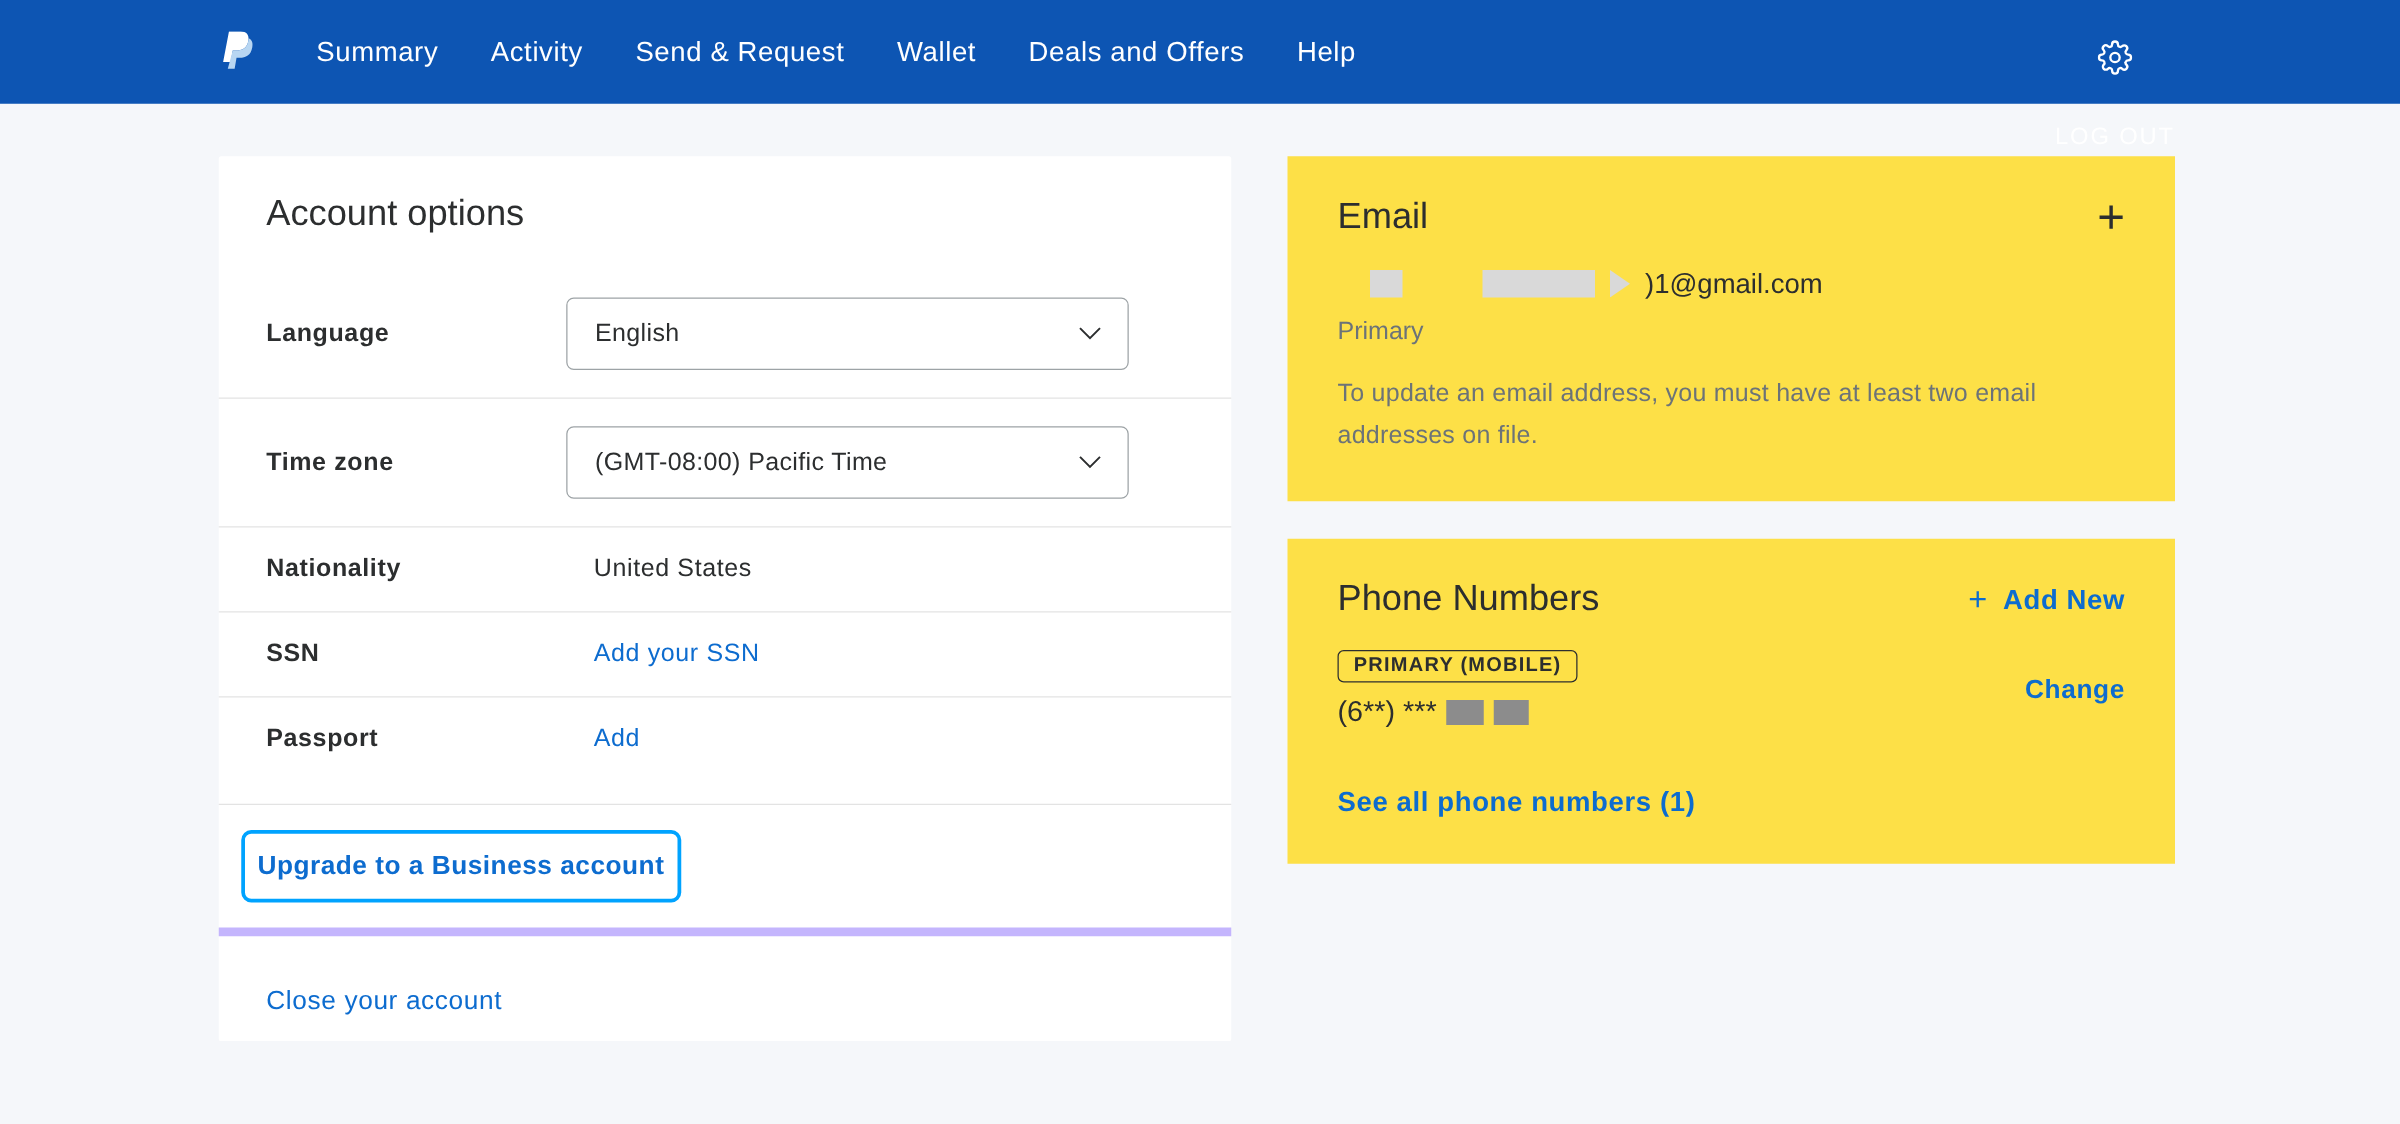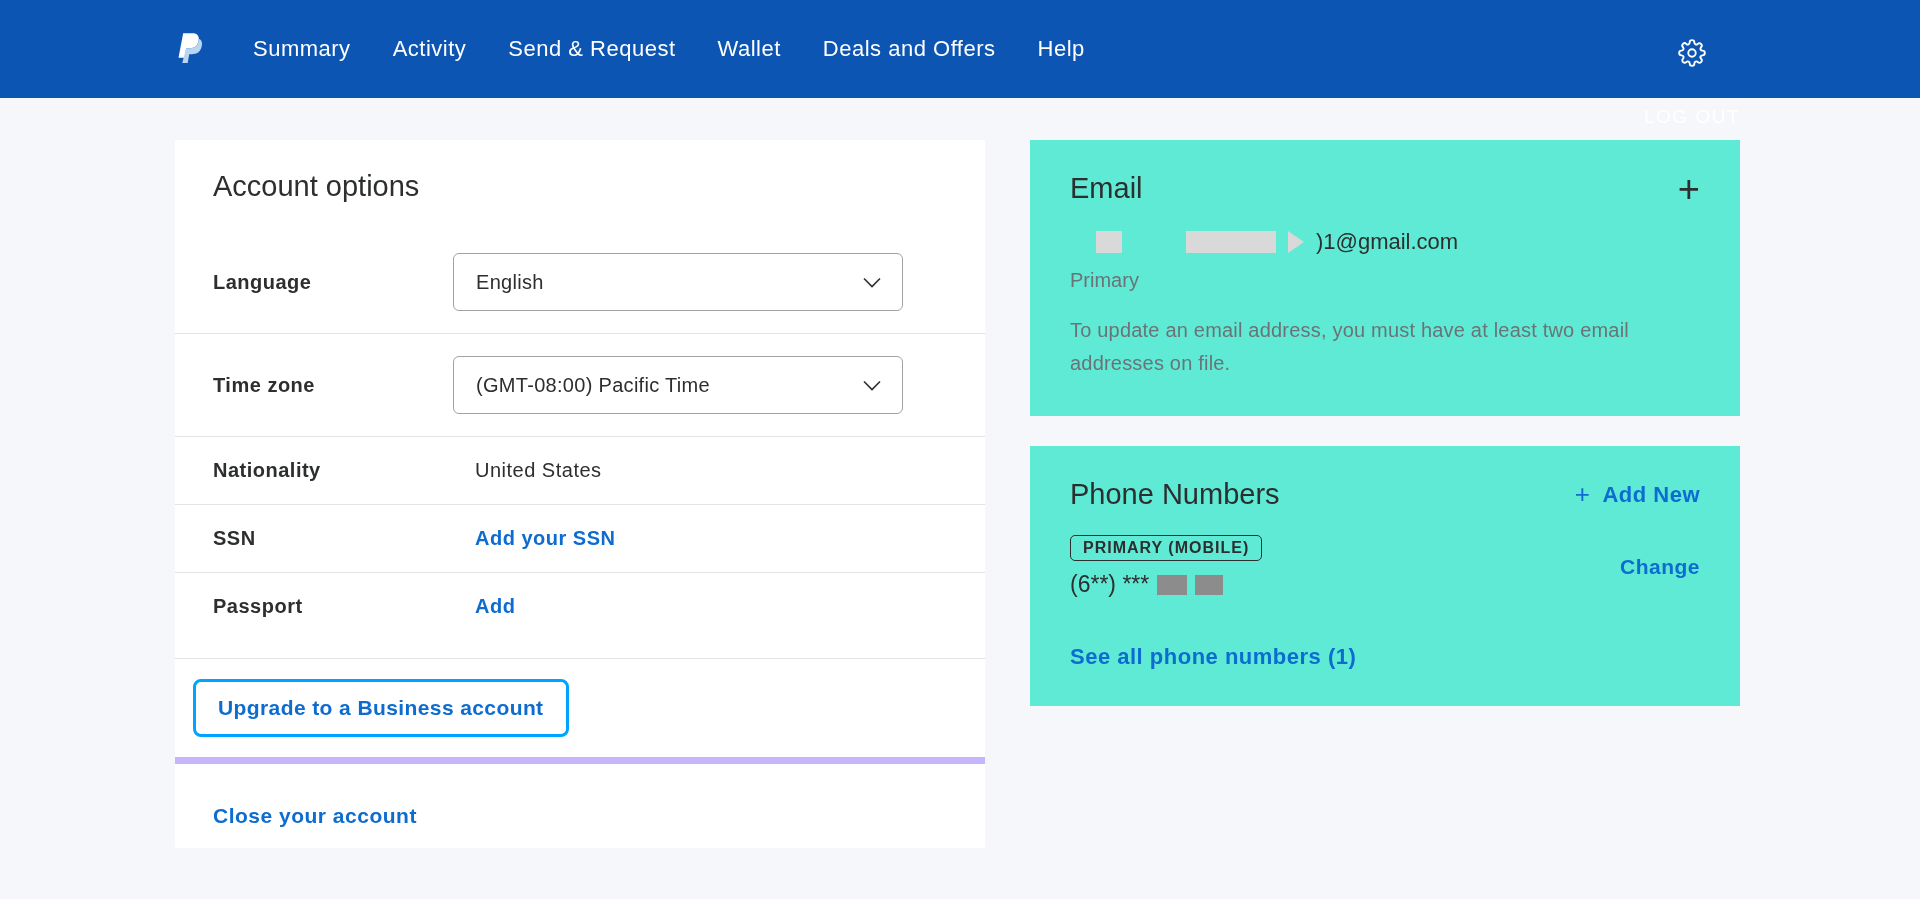--- a/index.html
+++ b/index.html
@@ -5,21 +5,21 @@
   * { box-sizing: border-box; margin: 0; padding: 0; }
   body {
     font-family: "Helvetica Neue", Helvetica, Arial, sans-serif;
     background: #f5f7fa;
     color: #2c2e2f;
     width: 1920px;
   }
   
   .header {
     background: #0d55b3;
-    height: 98px;
+    height: 83px;
     display: flex;
     align-items: center;
     padding: 0 180px 0 175px;
     color: #fff;
   }
   .logo { width: 28px; height: 33px; margin-right: 50px; }
   .nav { display: flex; gap: 42px; }
   .nav a {
     color: #fff; text-decoration: none;
     font-size: 22px; letter-spacing: .5px;
@@ -44,43 +44,43 @@
   .acct-card { width: 810px; padding: 30px 0 0 0; }
   .acct-title { font-size: 29px; font-weight:400; padding: 0 38px 28px 38px;}
   .opt-row {
     display:flex; align-items:center;
     padding: 22px 38px;
     border-bottom: 1px solid #e3e3e3;
   }
   .opt-row:first-of-type{border-top:1px solid transparent;}
   .opt-label { width: 240px; font-size:20px; font-weight:600; letter-spacing:.5px;}
   .opt-value { font-size:20px; letter-spacing:.5px;}
-  .link { color:#0d6ccf; font-weight:700; cursor:pointer; letter-spacing:.5px;}
+  .link { color:#0d6ccf; font-weight:400; cursor:pointer; letter-spacing:.5px;}
   .select {
     flex:1; max-width:450px;
     border:1px solid #9da3a6; border-radius:6px;
     height:58px; padding:0 50px 0 22px;
     font-size:20px; display:flex; align-items:center;
     position:relative; cursor:pointer; letter-spacing:.3px;
   }
   .select .chev{position:absolute; right:20px; top:50%; transform:translateY(-50%);}
   .upgrade-row, .close-row { padding: 20px 38px; }
   .upgrade-btn{
     display:inline-block;
     border:3px solid #00a3ff; border-radius:8px;
-    padding:14px 22px;
+    padding:14px 10px;
     font-size:21px; color:#0d6ccf; font-weight:600;
     cursor:pointer; letter-spacing:.4px;
     margin-left:-20px;
   }
   .close-row{border-top:7px solid #c4b5fd; padding-top:40px;}
   .opt-rows-sep{border-top:1px solid #e3e3e3;}
   
   .right-col{ flex:1; display:flex; flex-direction:column; gap:30px; }
-  .subcard{ background:#5eead4; padding: 32px 40px 36px 40px;}
+  .subcard{ background:#fde047; padding: 32px 40px 36px 40px;}
   .sub-head{ display:flex; align-items:center; justify-content:space-between; margin-bottom:24px;}
   .sub-title{ font-size:29px; font-weight:400;}
   .plus{ font-size:38px; font-weight:300; line-height:20px; cursor:pointer;}
   .email-line{ display:flex; align-items:center; gap:12px; font-size:22px; margin-bottom:14px; padding-left:26px;}
   .redact{ background:#d9d9d9; display:inline-block;}
   .redact.a{width:26px;height:22px;}
   .redact.b{width:90px;height:22px;}
   .redact.c{width:16px;height:22px; clip-path:polygon(0 0,100% 50%,0 100%);}
   .primary-label{ color:#6c7378; font-size:20px; margin-bottom:22px;}
   .email-help{ color:#6c7378; font-size:20px; line-height:1.65; letter-spacing:.2px;}

